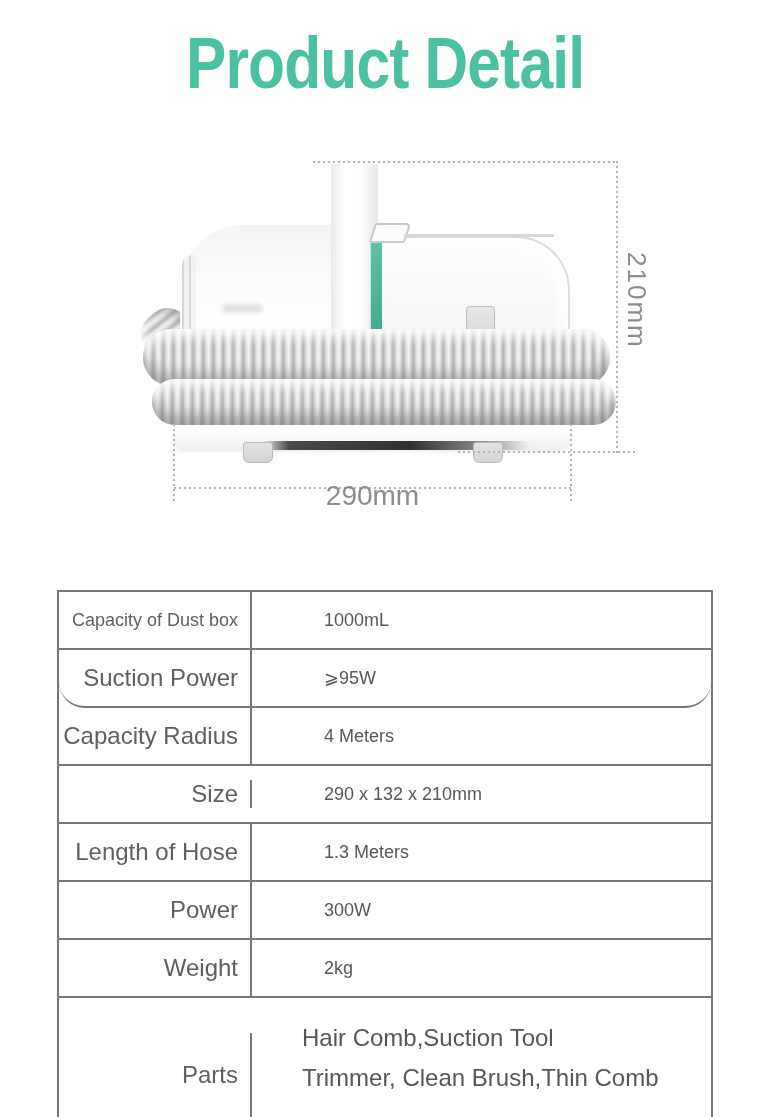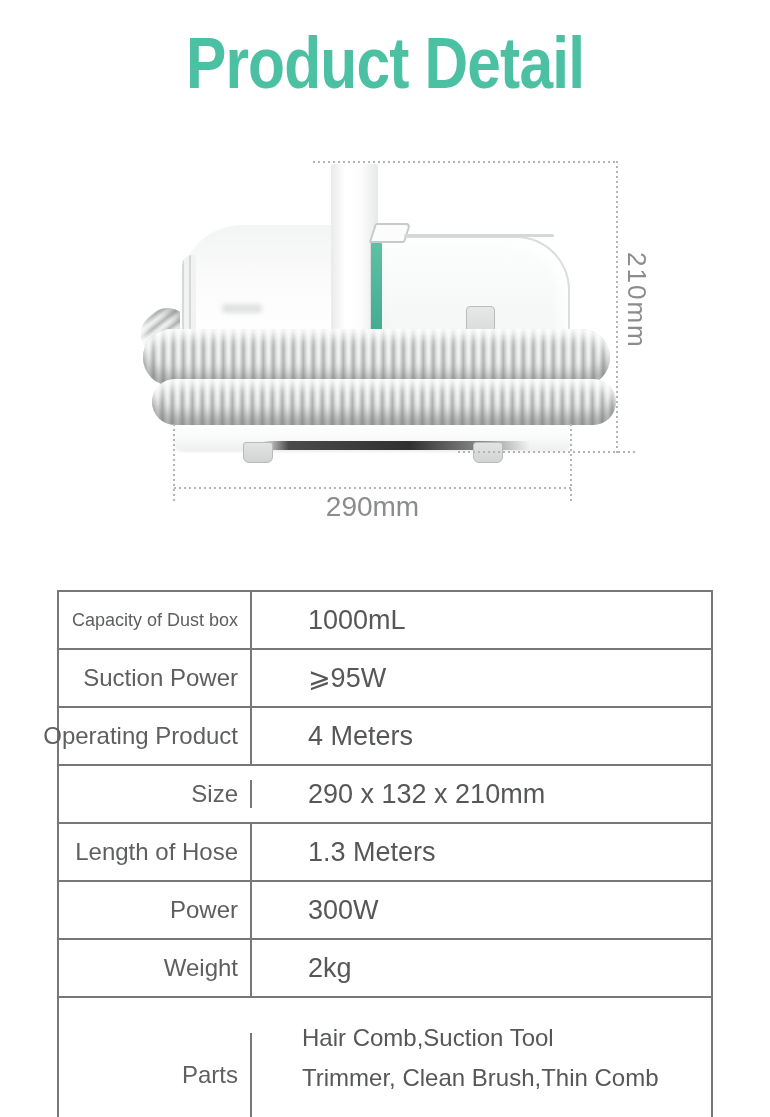--- a/index.html
+++ b/index.html
@@ -106,21 +106,21 @@
   .dim-bottom-right{left:458px;top:451px;width:177px;}
   .dim-w-line{left:174px;top:487px;width:397px;}
   .dim-w-tick-l{left:173px;top:424px;height:80px;}
   .dim-w-tick-r{left:570px;top:424px;height:80px;}
   .dim-label{color:#8b8d8d;z-index:11;}
   .height-label{
     left:620px;top:252px;width:34px;height:110px;
     writing-mode:vertical-rl;font-size:26px;letter-spacing:2px;line-height:34px;
   }
   .width-label{
-    left:174px;top:491px;width:397px;text-align:center;font-size:28px;
+    left:174px;top:480px;width:397px;text-align:center;font-size:28px;
   }
   
   .spec-table{
     position:absolute;left:57px;top:590px;width:656px;height:527px;
     box-sizing:border-box;border-style:solid;border-width:2px 2px 0 2px;
     display:flex;flex-direction:column;z-index:12;background:#fff;
   }
   .spec-row{
     display:flex;box-sizing:border-box;height:58px;flex:0 0 auto;
     border-bottom:2px solid;border-color:inherit;
@@ -128,21 +128,21 @@
   .spec-row:last-child{border-bottom:none;flex:1 1 auto;}
   .spec-label{
     box-sizing:border-box;width:193px;flex:0 0 193px;
     border-right:2px solid;border-color:inherit;
     display:flex;align-items:center;justify-content:flex-end;
     padding-right:12px;font-size:24px;color:#5e5f5f;white-space:nowrap;
   }
   .spec-row.small-label .spec-label{font-size:18px;}
   .spec-value{
     flex:1 1 auto;display:flex;flex-direction:column;justify-content:center;
-    padding-left:56px;font-size:27px;color:#565757;
+    padding-left:72px;font-size:18px;color:#565757;
   }
   .spec-row.multiline .spec-value{padding-left:50px;font-size:24px;line-height:40px;}
 </style>
 </head>
 <body>
 
 <div id="canvas">
 
   <div class="page-title" style="color: rgb(76, 192, 163);">Product Detail</div>
 
@@ -176,26 +176,26 @@
 
     <div class="abs dim-label height-label">210mm</div>
     <div class="abs dim-label width-label">290mm</div>
   </div>
 
   <div class="spec-table" style="border-color: rgb(120, 120, 120);">
       <div class="spec-row small-label" style="border-color: rgb(120, 120, 120);">
         <div class="spec-label" style="border-color: rgb(120, 120, 120);">Capacity of Dust box</div>
         <div class="spec-value">1000mL</div>
       </div>
-      <div class="spec-row" style="border-color: rgb(120, 120, 120);">
+      <div class="spec-row" style="border-color: rgb(120, 120, 120); border-radius: 26px;">
         <div class="spec-label" style="border-color: rgb(120, 120, 120);">Suction Power</div>
         <div class="spec-value">⩾95W</div>
       </div>
       <div class="spec-row" style="border-color: rgb(120, 120, 120);">
-        <div class="spec-label" style="border-color: rgb(120, 120, 120);">Operating Product</div>
+        <div class="spec-label" style="border-color: rgb(120, 120, 120);">Capacity Radius</div>
         <div class="spec-value">4 Meters</div>
       </div>
       <div class="spec-row" style="border-color: rgb(120, 120, 120); align-items: center;">
         <div class="spec-label" style="border-color: rgb(120, 120, 120);">Size</div>
         <div class="spec-value">290 x 132 x 210mm</div>
       </div>
       <div class="spec-row" style="border-color: rgb(120, 120, 120);">
         <div class="spec-label" style="border-color: rgb(120, 120, 120); text-align: right;">Length of Hose</div>
         <div class="spec-value">1.3 Meters</div>
       </div>

